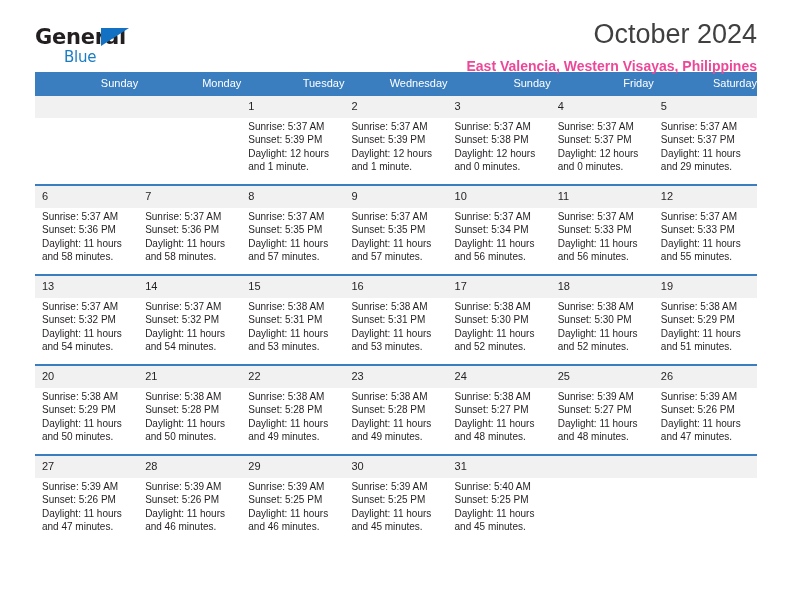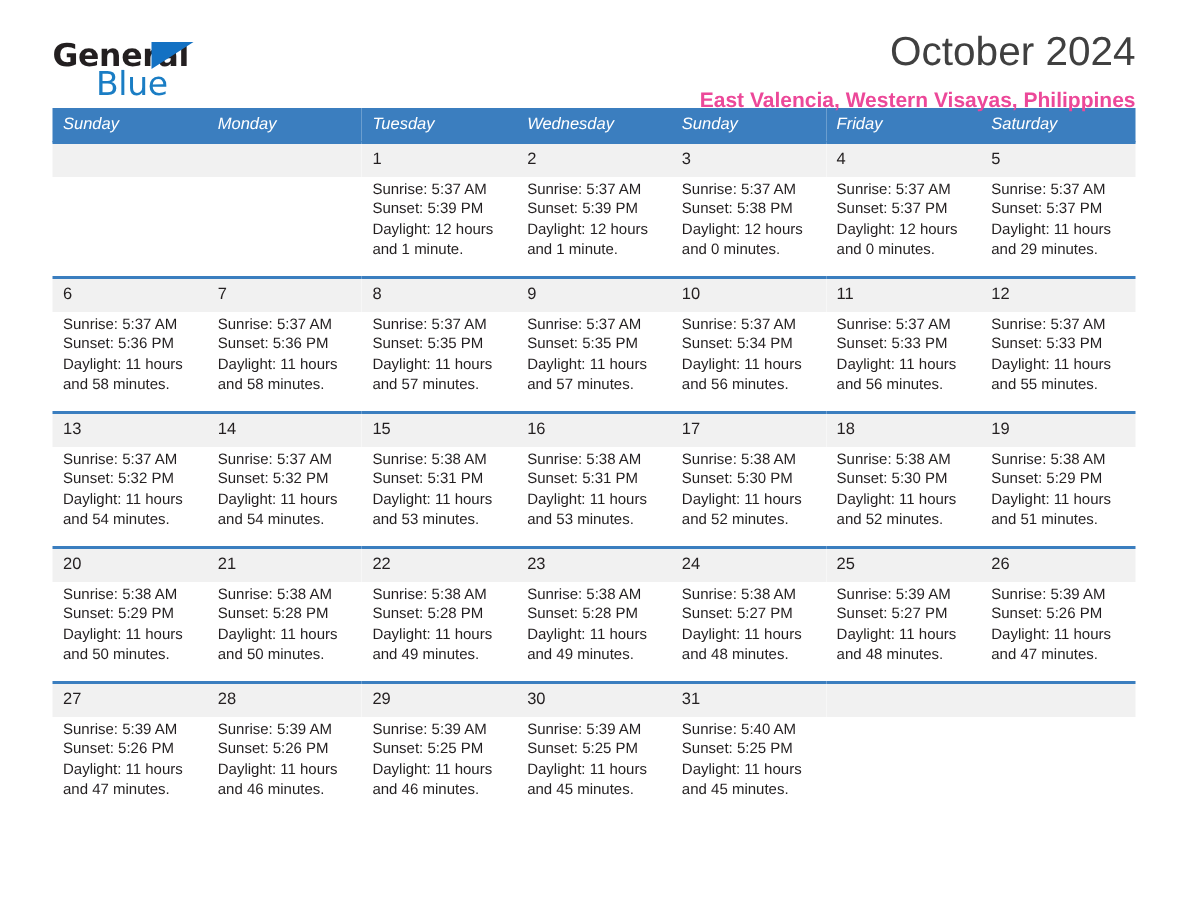--- a/index.html
+++ b/index.html
@@ -53,21 +53,21 @@
     top: 2px;
     width: 0;
     height: 0;
     border-left: 28px solid #1371c3;
     border-bottom: 18px solid transparent;
   }
   .logo-blue {
     position: absolute;
     left: 29px;
     top: 20px;
-    font-size: 22px;
+    font-size: 15px;
     line-height: 22px;
     letter-spacing: -0.2px;
     color: #1a7dc4;
     font-family: "DejaVu Sans", sans-serif;
     font-weight: 400;
   }
   .titles {
     text-align: right;
     margin-top: 18px;
   }
@@ -93,26 +93,25 @@
     border-collapse: collapse;
     table-layout: fixed;
   }
   .calendar col { width: 103.14px; }
 
   thead th {
     background: #3b7ebf;
     color: #ffffff;
     font-size: 11px;
     font-weight: 400;
-    text-align: left;
+    text-align: right;
     padding: 5px 0 5px 7px;
     height: 19px;
     box-sizing: border-box;
     border: none;
-    font-style: italic;
   }
 
   tbody tr.week {
     border-top: 2px solid #3b7ebf;
   }
   tbody td {
     vertical-align: top;
     padding: 0;
     border: none;
     height: 88px;

